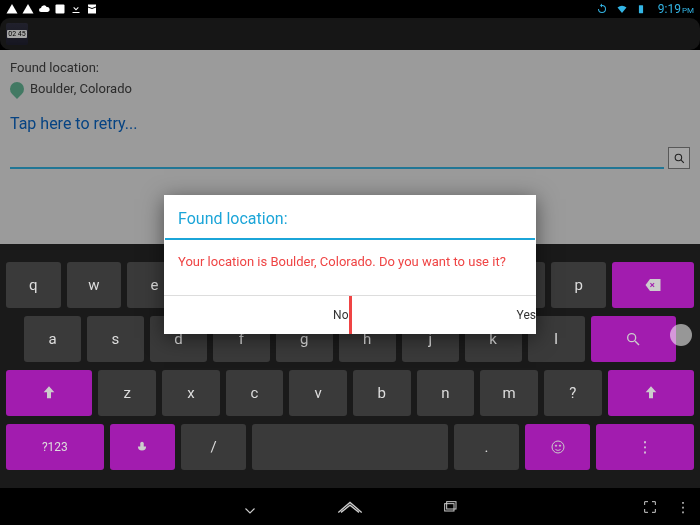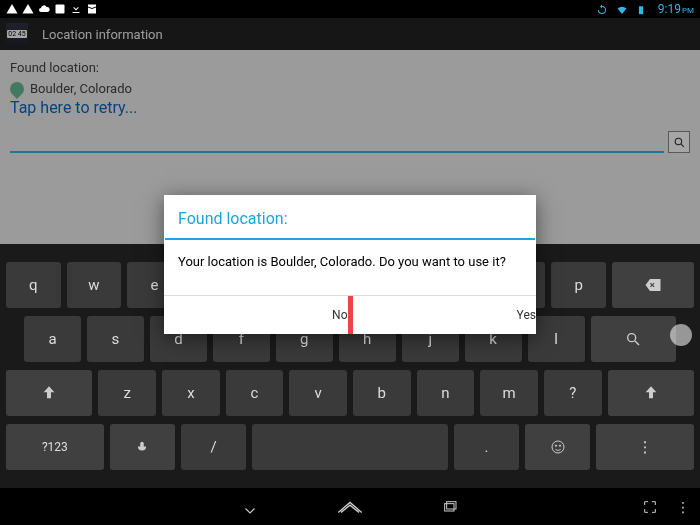--- a/index.html
+++ b/index.html
@@ -1,65 +1,65 @@
 <!DOCTYPE html>
 <html><head>
 <meta charset="utf-8">
 <style>
 * { margin:0; padding:0; box-sizing:border-box; font-family:Roboto,Arial,sans-serif; }
 body { width:700px; height:525px; background:#000; overflow:hidden; position:relative; }
 
 
 .statusbar { height:18px; background:#000; display:flex; justify-content:space-between; align-items:center; padding:0 6px; font-size:11px; color:#fff; }
 .status-left { display:flex; gap:4px; }
-.status-right { display:flex; gap:8px; align-items:flex-end; }
+.status-right { display:flex; gap:8px; align-items:center; }
 .status-right .time { color:#33b5e5; margin-left:2px; font-size:12px; }
 .sicon { width:12px; height:12px; display:inline-block; }
 
 
-.actionbar { height:32px; background:#222; display:flex; align-items:center; padding:0 6px; gap:14px; color:#eee; font-size:13px; }
+.actionbar { height:32px; background:#222; display:flex; align-items:center; padding:0 6px; gap:20px; color:#eee; font-size:13px;border-radius:10px; }
 .app-icon { width:22px; height:22px; background:linear-gradient(#334,#223); display:flex; align-items:center; justify-content:center; font-size:8px; color:#fff; border-radius:2px;}
 .app-icon span{background:#fff;color:#000;padding:0 1px;font-size:7px;border-radius:1px;}
 
 
 .content { background:#eee; height:194px; padding:10px 10px; color:#444; font-size:13px; position:relative; }
 .found-label { margin-bottom:6px; }
-.found-loc { display:flex; align-items:center; gap:6px; margin-bottom:2px; }
+.found-loc { display:flex; align-items:center; gap:6px; margin-bottom:18px; }
 .pin { width:14px; height:14px; background:#6b9; border-radius:50% 50% 50% 0; transform:rotate(-45deg); }
 .retry { color:#0a68c9; font-size:16px; margin-bottom:14px; }
 .enter-label { margin-bottom:4px; }
 .input-row { display:flex; gap:4px; }
 .input-row input { flex:1; border:none; border-bottom:2px solid #33b5e5; background:transparent; height:22px; font-size:13px; outline:none; }
 .search-btn { width:22px; height:22px; border:1px solid #888; background:#fff; display:flex; align-items:center; justify-content:center; font-size:12px; }
 
 
 .dim { position:absolute; top:18px; left:0; right:0; height:226px; background:rgba(0,0,0,0.35); }
 
 
 .keyboard { position:absolute; top:244px; left:0; right:0; bottom:37px; background:#1a1a1a; padding:18px 6px 6px; display:flex; flex-direction:column; gap:8px; }
 .krow { display:flex; gap:6px; justify-content:center; }
 .key { background:#3a3a3a; color:#ddd; height:46px; border-radius:3px; display:flex; align-items:center; justify-content:center; font-size:15px; flex:1; min-width:0; }
-.key.dark { background:#404040; }
+.key.dark { background:#a21caf; }
 .key.wide15 { flex:1.5; }
 .key.space { flex:3; }
 .assist { width:22px; height:22px; background:rgba(255,255,255,0.55); border-radius:50%; position:absolute; right:8px; top:80px; }
 
 
 .navbar { position:absolute; bottom:0; left:0; right:0; height:37px; background:#000; display:flex; align-items:center; justify-content:center; gap:70px; }
 .navbtn { color:#ccc; font-size:16px; width:30px; height:24px; display:flex; align-items:center; justify-content:center; }
 .nav-extra { position:absolute; right:10px; display:flex; gap:18px; color:#ccc; font-size:14px; }
 
 
 .dialog { position:absolute; left:164px; top:195px; width:372px; background:#fff; box-shadow:0 4px 20px rgba(0,0,0,0.5); z-index:10; }
 .dialog-title { color:#1ba5d8; font-size:16px; padding:14px 14px 10px; }
 .dialog-sep { height:2px; background:#1ba5d8; margin:0 1px; }
-.dialog-body { padding:14px 14px 26px; font-size:13px; color:#000000; }
+.dialog-body { padding:14px 14px 26px; font-size:13px; color:#ef4444; }
 .dialog-actions { display:flex; border-top:1px solid #ddd; }
 .dialog-btn { flex:1; text-align:right; padding:12px 0; font-size:12px; color:#333; }
-.dialog-btn + .dialog-btn { border-left:5px solid #ef4444; }
+.dialog-btn + .dialog-btn { border-left:3px solid #ef4444; }
 
 svg { display:block; }
 </style>
 </head>
 <body>
 
 <div class="statusbar">
   <div class="status-left">
     <span class="sicon">
         <svg viewBox="0 0 24 24" width="12" height="12" fill="#fff">
@@ -109,21 +109,20 @@
         </svg>
       </span>
     <span class="time"><span>9:19</span><span style="font-size:8px;margin-left:1px;">PM</span></span>
   </div>
 </div>
 
 <div class="actionbar">
   <div class="app-icon">
       <span>02 45</span>
     </div>
-  <div>Location information</div>
 </div>
 
 <div class="content">
   <div class="found-label">Found location:</div>
   <div class="found-loc">
     <span class="pin"></span>
     <span>Boulder, Colorado</span>
   </div>
   <div class="retry">Tap here to retry...</div>
   <div class="input-row">

